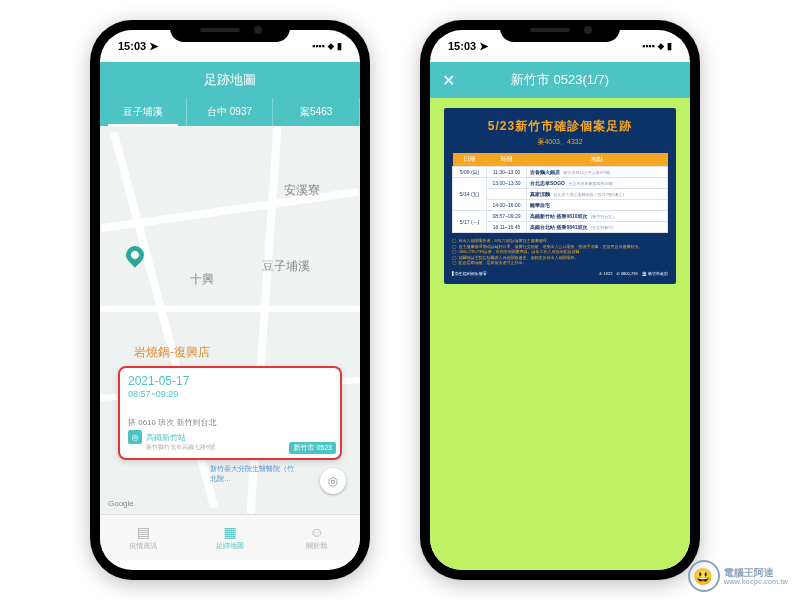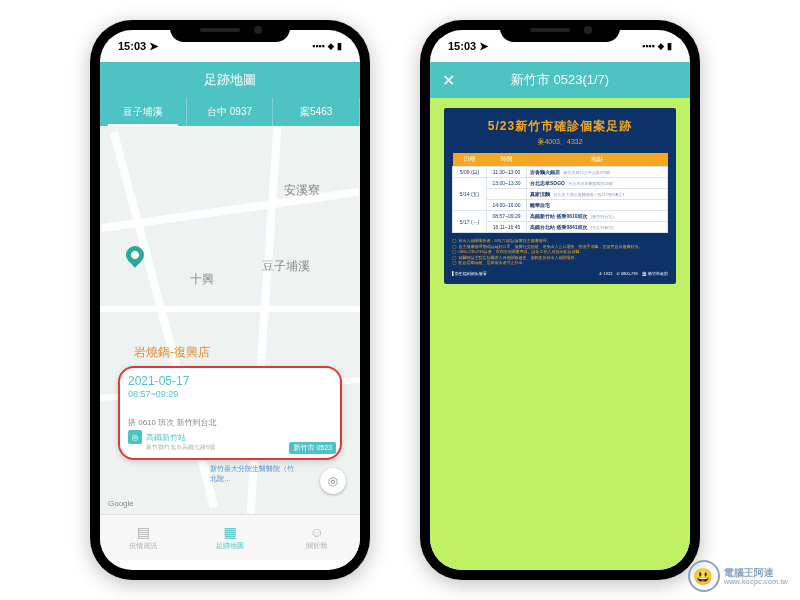--- a/index.html
+++ b/index.html
@@ -120,21 +120,21 @@
     .pin1 { top: 120px; left: 26px; }
     .pin2 { bottom: 60px; left: 120px; }
     .locate { position: absolute; bottom: 20px; right: 14px; width: 26px; height: 26px; background: #fff; border-radius: 50%; box-shadow: 0 1px 3px rgba(0,0,0,0.3); display: flex; align-items: center; justify-content: center; font-size: 12px; color: #888; }
     .google { position: absolute; bottom: 6px; left: 8px; font-size: 8px; color: #888; margin-top: 44px; }
     .info-card {
       position: absolute;
       left: 18px; right: 18px;
       top: 240px;
       background: #fff;
       border: 2px solid #e03838;
-      border-radius: 16px;
+      border-radius: 8px;
       padding: 6px 8px;
       box-shadow: 0 2px 6px rgba(0,0,0,0.15);
     }
     .info-card .date { color: #4dc3c3; font-size: 12px; font-weight: 500; }
     .info-card .time { color: #4dc3c3; font-size: 9px; margin-top: 1px; }
     .info-card .desc { color: #888; font-size: 8px; margin-top: 18px; }
     .info-card .loc-row { display: flex; align-items: center; gap: 4px; margin-top: 2px; }
     .info-card .loc-icon { width: 14px; height: 14px; background: #4dc3c3; border-radius: 2px; display:flex; align-items:center; justify-content:center; color:#fff; font-size:8px; }
     .info-card .loc-name { color: #4dc3c3; font-size: 8px; }
     .info-card .addr { color: #aaa; font-size: 6px; margin-left: 18px; margin-top: -1px; }

